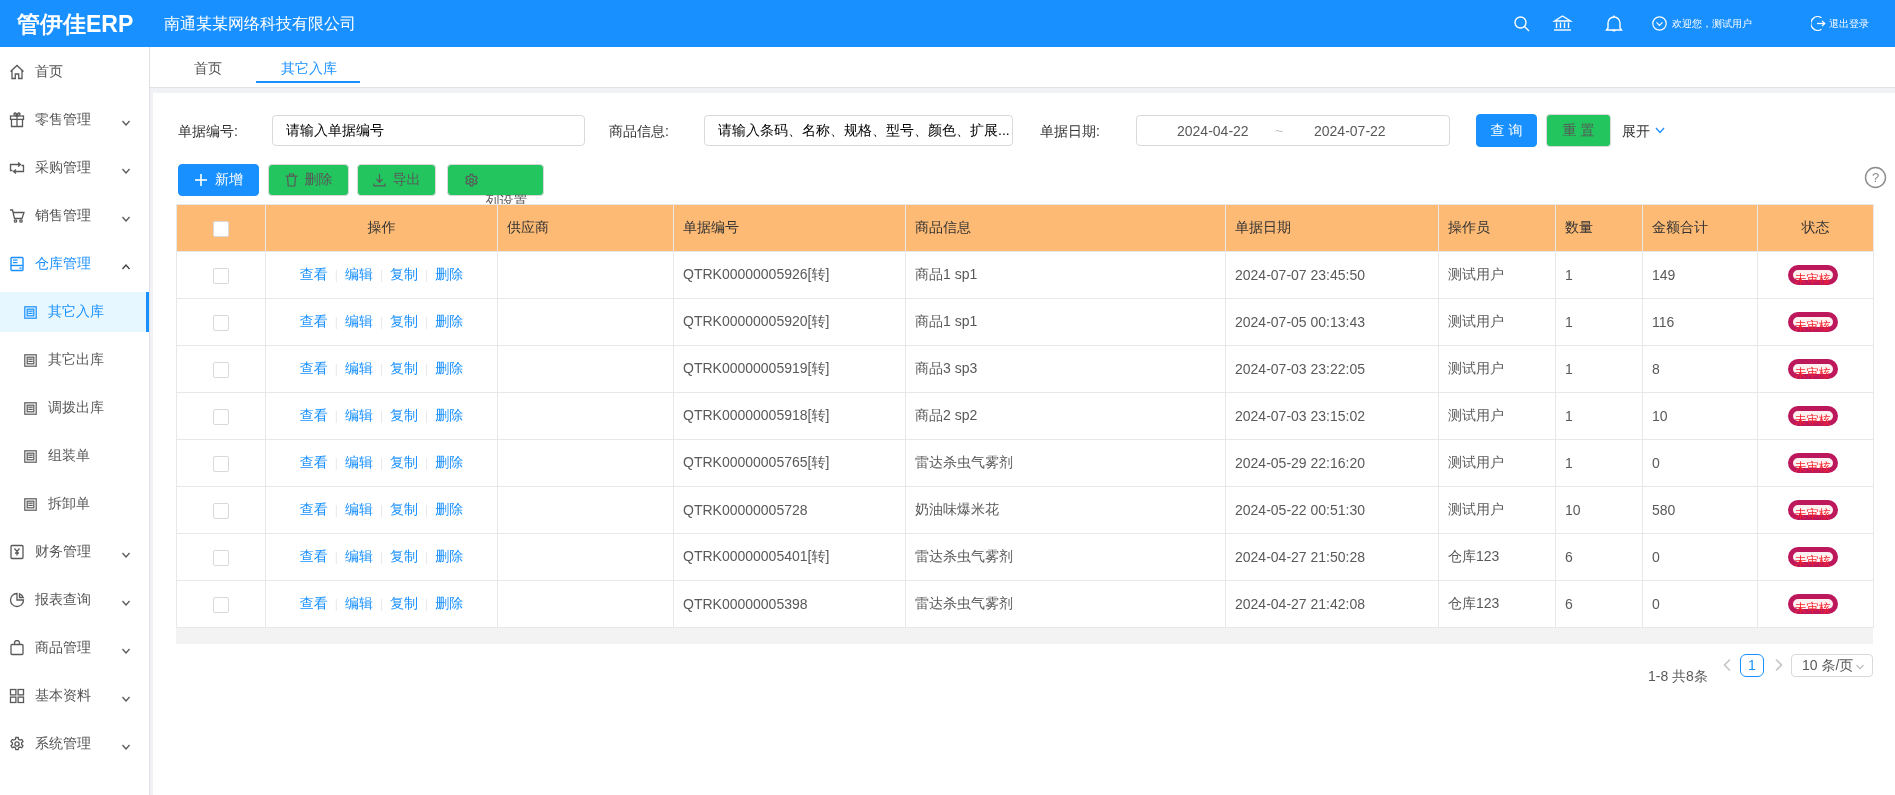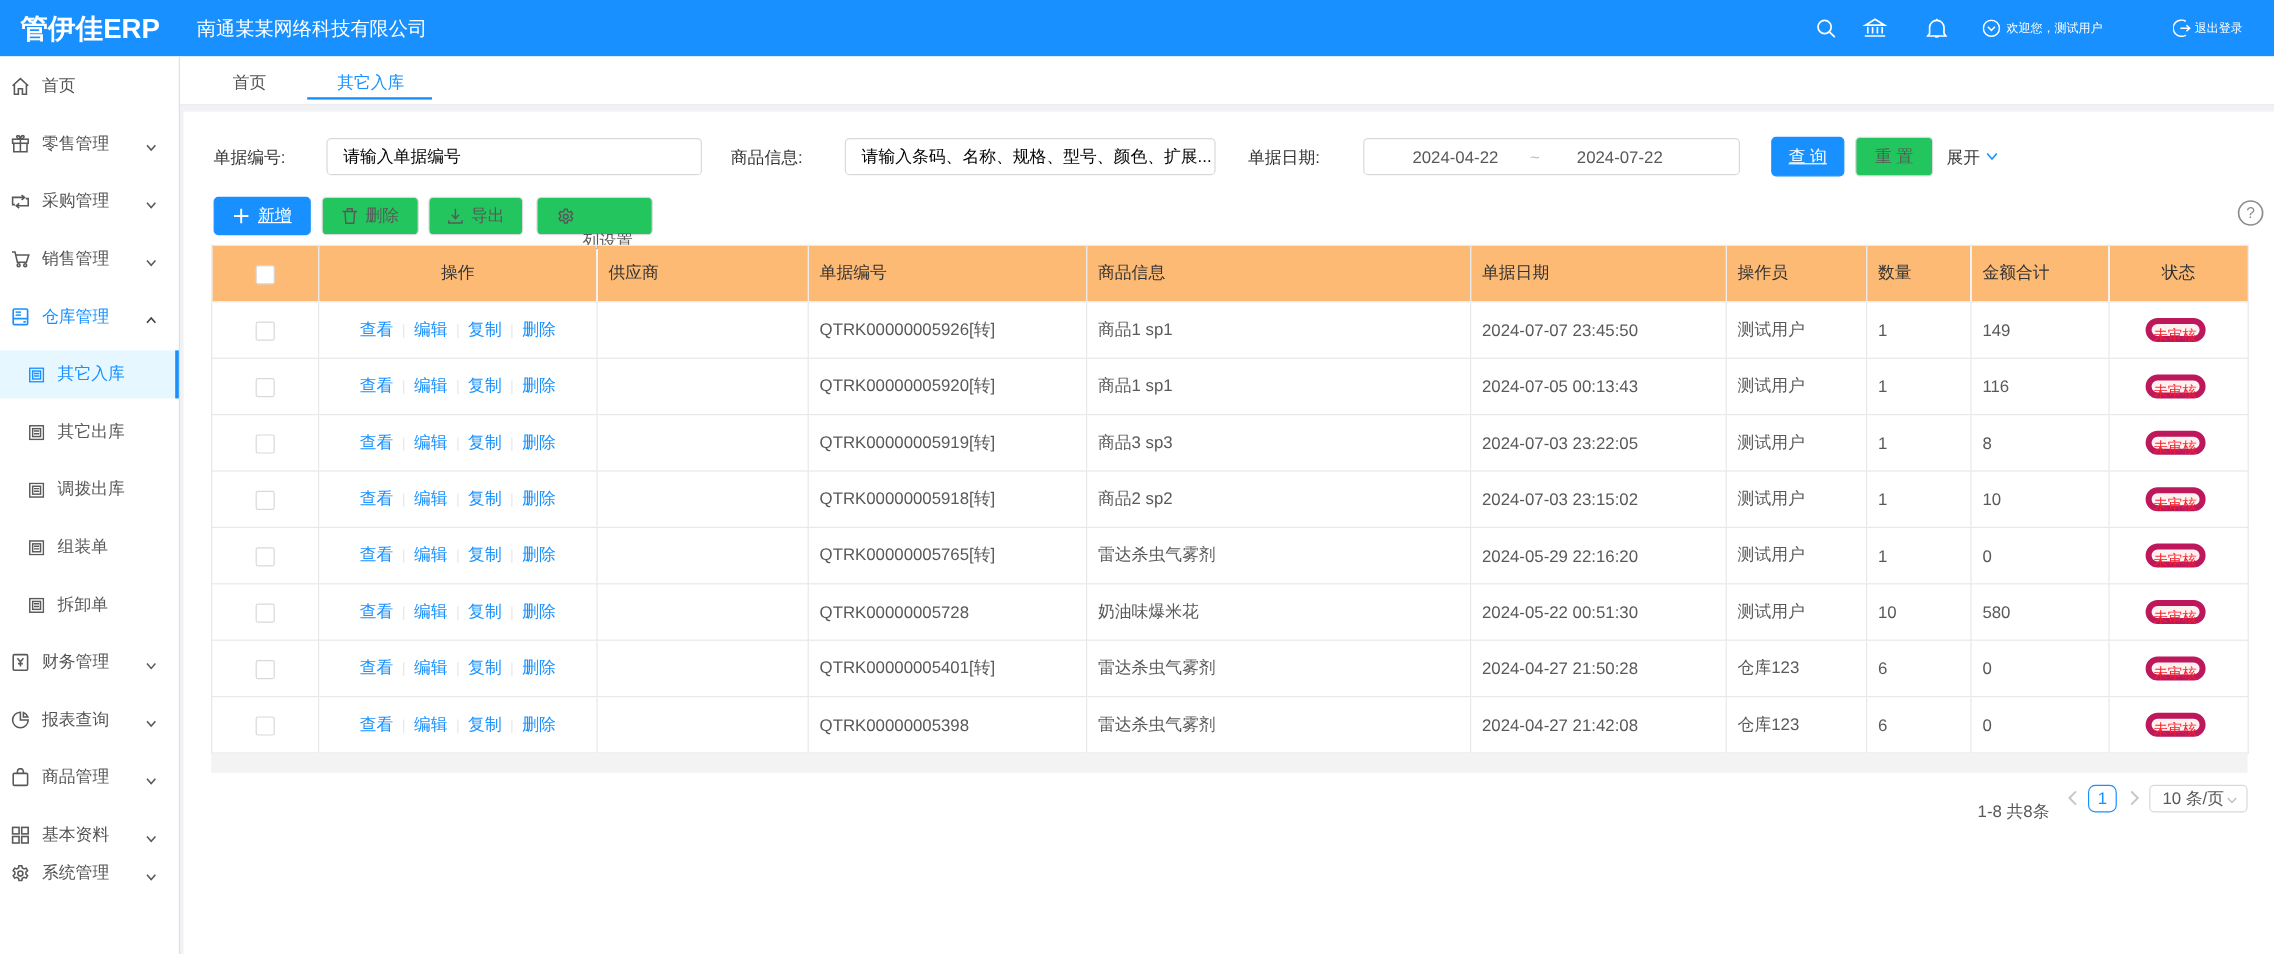--- a/index.html
+++ b/index.html
@@ -31,21 +31,21 @@
 #bggap { position:absolute; left:150px; top:88px; width:1745px; height:707px; background:#f0f2f5; }
 #panel { position:absolute; left:153px; top:93px; width:1742px; height:702px; background:#fff; }
 
 .tabtx { position:absolute; top:60px; font-size:14px; color:#545454; }
 #inkbar { position:absolute; left:256px; top:81px; width:104px; height:2px; background:#1890ff; }
 
 
 .flabel { position:absolute; top:123px; font-size:14px; color:#333; }
 .finput { position:absolute; top:115px; height:31px; border:1px solid #d9d9d9; border-radius:4px; background:#fff; font-size:14px; color:#000000; display:flex; align-items:center; padding-left:13px; }
 .btn { position:absolute; border-radius:4px; font-size:14px; display:flex; align-items:center; justify-content:center; }
-.btn-blue { background:#1890ff; color:#fff; border:1px solid #1890ff;text-decoration:underline; }
+.btn-blue { background:#1890ff; color:#fff; border:1px solid #1890ff; }
 .btn-plain { background:#22c55e; color:#595959; border:1px solid #d9d9d9; }
 
 
 #tbl { position:absolute; left:176px; top:204px; border-collapse:collapse; table-layout:fixed; width:1697px; font-size:14px; }
 #tbl td { border:1px solid #e8e8e8; overflow:hidden; white-space:nowrap; }
 #tbl tr.hd td { background:#fdba74; color:#333; height:47px; padding-left:9px; }
 #tbl tr.bd td { background:#fff; color:#595959; height:47px; padding-left:9px; }
 #tbl tr.hd td.c, #tbl tr.bd td.c { text-align:center; padding-left:0; }
 .cb { display:inline-block; width:16px; height:16px; border:1px solid #d9d9d9; border-radius:2px; background:#fff; vertical-align:middle; }
 .lk { color:#1890ff; }
@@ -236,21 +236,21 @@
             <rect x="1.5" y="1.5" width="5.4" height="5.4"></rect>
             <rect x="9.1" y="1.5" width="5.4" height="5.4"></rect>
             <rect x="1.5" y="9.1" width="5.4" height="5.4"></rect>
             <rect x="9.1" y="9.1" width="5.4" height="5.4"></rect>
           </svg></span>
       <span class="tx">基本资料</span>
       <span class="ar"><svg width="10" height="10" viewBox="0 0 10 10" fill="none" stroke="#595959" stroke-width="1.3">
             <path d="M1.5 3 L5 7 L8.5 3"></path>
           </svg></span>
     </div>
-    <div class="mi" style="top:661px;">
+    <div class="mi" style="top:677px;">
       <span class="ic"><svg width="16" height="16" viewBox="0 0 16 16" fill="none" stroke="#595959" stroke-width="1.3">
             <circle cx="8" cy="8" r="2.1"></circle>
             <path d="M6.8 1.5 h2.4 l.35 1.8 1.5.85 1.75-.7 1.2 2.1-1.4 1.2v1.7l1.4 1.2-1.2 2.1-1.75-.7-1.5.85-.35 1.8h-2.4l-.35-1.8-1.5-.85-1.75.7-1.2-2.1 1.4-1.2v-1.7l-1.4-1.2 1.2-2.1 1.75.7 1.5-.85z"></path>
           </svg></span>
       <span class="tx">系统管理</span>
       <span class="ar"><svg width="10" height="10" viewBox="0 0 10 10" fill="none" stroke="#595959" stroke-width="1.3">
             <path d="M1.5 3 L5 7 L8.5 3"></path>
           </svg></span>
     </div>
   </div>

